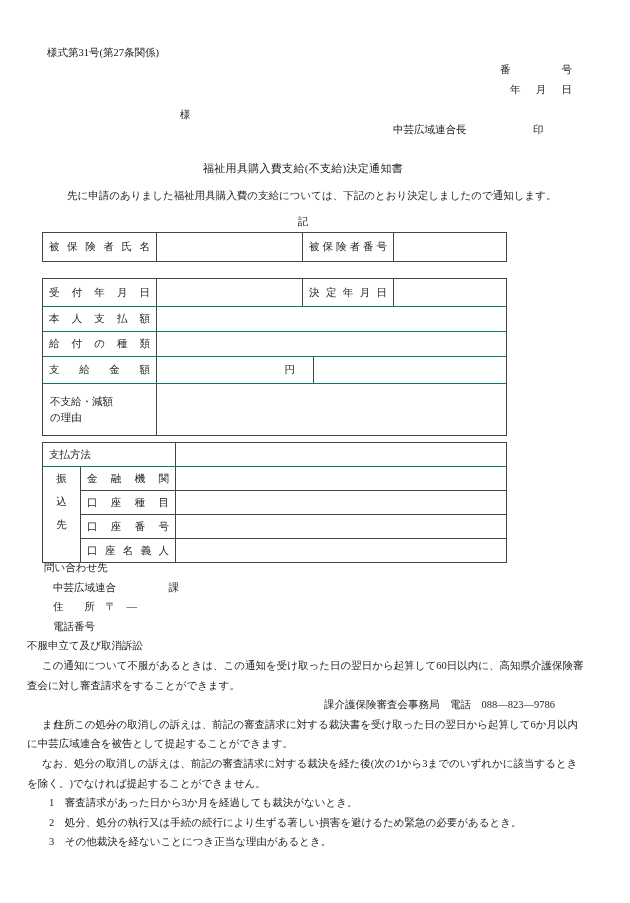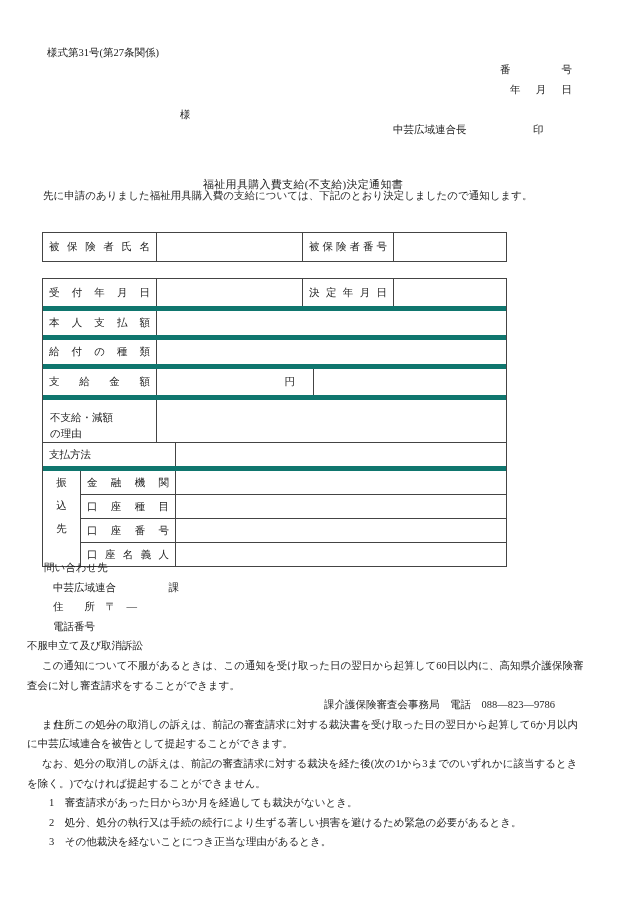--- a/index.html
+++ b/index.html
@@ -8,37 +8,37 @@
     position:relative;
     width:630px;height:903px;
     margin:0 auto;
     background:#ffffff;
     font-family:"Liberation Serif","DejaVu Serif",serif;
     color:#1c1c1c;
     font-size:10.5px;
     overflow:hidden;
   }
   .abs{position:absolute;white-space:pre;}
-  .center{left:0;width:606px;text-align:center;margin-top:16px;}
+  .center{left:0;width:606px;text-align:center;}
 
   
   .form-no{left:47px;top:46px;}
   .num-line{left:500px;top:63px;width:72px;display:flex;justify-content:space-between;}
   .date-line{left:510px;top:83px;width:62px;display:flex;justify-content:space-between;}
   .addressee{left:180px;top:108px;}
   .sender{left:393px;top:123px;}
   .seal{left:533px;top:123px;}
   .doc-title{top:161px;font-size:11px;letter-spacing:.3px;}
-  .intro{left:43px;top:189px;}
+  .intro{left:67px;top:189px;}
   .ki{top:215px;}
 
   
   .tbl{position:absolute;left:42px;width:465px;border:1px solid #444;box-sizing:border-box;background:#fff;}
   .row{display:flex;}
-  .row + .row{border-top:5px solid #0f766e;}
+  .row + .row{border-top:1px solid #0f766e;}
   .cell{box-sizing:border-box;border-right:1px solid #444;display:flex;align-items:center;overflow:hidden;}
   .cell:last-child{border-right:none;}
   .lbl{display:block;width:100%;text-align:justify;text-align-last:justify;padding:0 6px;}
   .plain-lbl{padding-left:6px;}
   .h30{height:28px;}
   .h27{height:27px;}
   .h24{height:24px;}
   .h26{height:26px;}
   .h51{height:51px;}
   .h23{height:23px;}

